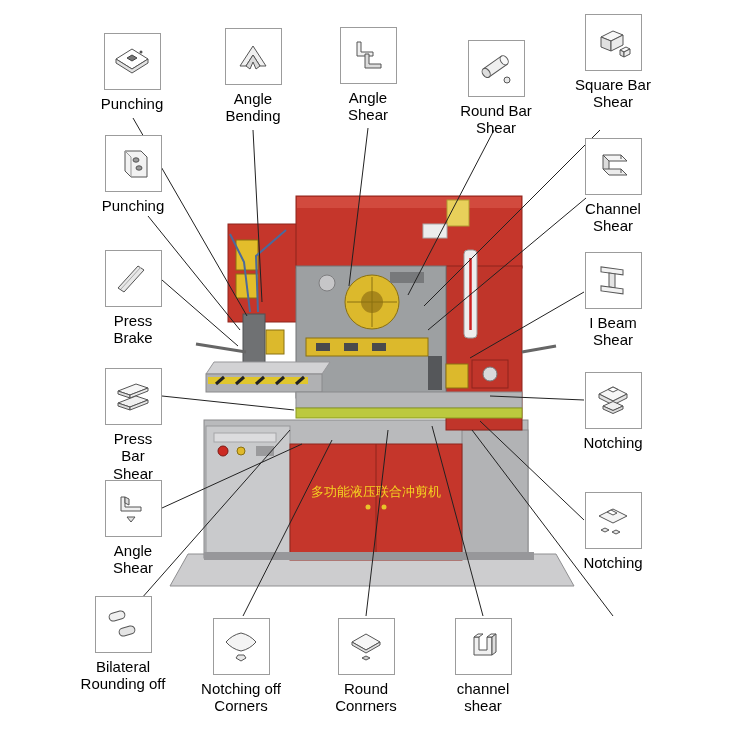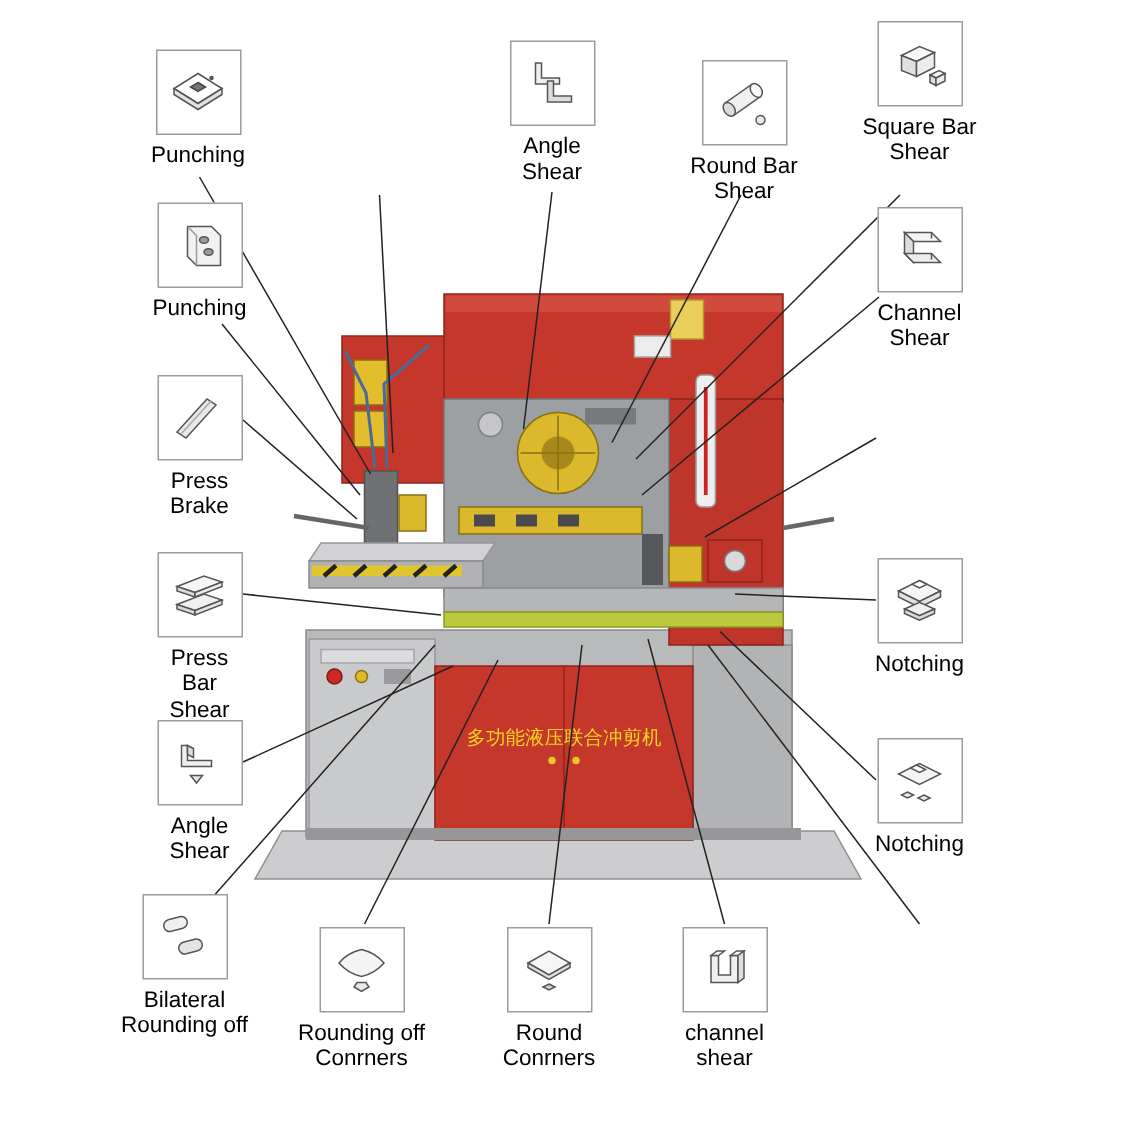--- a/index.html
+++ b/index.html
@@ -112,20 +112,29 @@
       <svg class="ci" viewBox="0 0 44 44">
         <polygon points="22,9 38,19 22,29 6,19" fill="#ffffff" stroke="#555"></polygon>
         <polygon points="6,19 6,23 22,33 38,23 38,19 22,29" fill="#e2e2e2" stroke="#555"></polygon>
         <polygon points="22,15 27,18 22,21 17,18" fill="#777" stroke="#444"></polygon>
         <circle cx="31" cy="12" r="1.5" fill="#555"></circle>
       </svg>
     </div>
     <div class="callout-label" style="max-width:70px">Punching</div>
   </div>
 
+  <div class="callout" style="left:205px;top:28px">
+    <div class="icon-box">
+      <svg class="ci" viewBox="0 0 44 44">
+        <path d="M9 31 L22 11 L35 31 L29 31 L22 20 L15 31 Z" fill="#f0f0f0" stroke="#555"></path>
+        <path d="M15 31 L22 20 L29 31 L25 34 L22 27 L19 34 Z" fill="#dadada" stroke="#555"></path>
+      </svg>
+    </div>
+    <div class="callout-label" style="max-width:62px">Angle Bending</div>
+  </div>
 
   <div class="callout" style="left:320px;top:27px">
     <div class="icon-box">
       <svg class="ci" viewBox="0 0 44 44">
         <g transform="translate(1,-1)">
             <polygon points="10,9 14,9 14,19 26,19 26,23 10,23" fill="#f0f0f0" stroke="#555"></polygon>
           </g>
         <g transform="translate(9,11)">
             <polygon points="10,9 14,9 14,19 26,19 26,23 10,23" fill="#dcdcdc" stroke="#555"></polygon>
           </g>
@@ -189,20 +198,32 @@
   <div class="callout" style="left:85px;top:250px">
     <div class="icon-box">
       <svg class="ci" viewBox="0 0 44 44">
         <polygon points="7,31 27,9 33,13 13,35" fill="#e8e8e8" stroke="#555"></polygon>
         <line x1="10" y1="32" x2="30" y2="10" stroke="#aaaaaa"></line>
       </svg>
     </div>
     <div class="callout-label" style="max-width:48px">Press Brake</div>
   </div>
 
+  <div class="callout" style="left:565px;top:252px">
+    <div class="icon-box">
+      <svg class="ci" viewBox="0 0 44 44">
+        <g transform="translate(4,3) skewY(8)">
+          <rect x="6" y="4" width="22" height="5" fill="#f2f2f2" stroke="#555"></rect>
+          <rect x="14" y="9" width="6" height="14" fill="#e4e4e4" stroke="#555"></rect>
+          <rect x="6" y="23" width="22" height="5" fill="#f2f2f2" stroke="#555"></rect>
+        </g>
+      </svg>
+    </div>
+    <div class="callout-label" style="max-width:52px">I Beam Shear</div>
+  </div>
 
   <div class="callout" style="left:85px;top:368px">
     <div class="icon-box">
       <svg class="ci" viewBox="0 0 44 44">
         <polygon points="7,16 25,9 37,13 19,20" fill="#f6f6f6" stroke="#555"></polygon>
         <polygon points="7,16 7,19 19,23 19,20" fill="#dddddd" stroke="#555"></polygon>
         <polygon points="19,20 37,13 37,16 19,23" fill="#ececec" stroke="#555"></polygon>
         <polygon points="7,28 25,21 37,25 19,32" fill="#f0f0f0" stroke="#555"></polygon>
         <polygon points="7,28 7,31 19,35 19,32" fill="#d8d8d8" stroke="#555"></polygon>
         <polygon points="19,32 37,25 37,28 19,35" fill="#e6e6e6" stroke="#555"></polygon>
@@ -261,21 +282,21 @@
     <div class="callout-label" style="max-width:92px">Bilateral Rounding off</div>
   </div>
 
   <div class="callout" style="left:193px;top:618px">
     <div class="icon-box">
       <svg class="ci" viewBox="0 0 44 44">
         <path d="M22 8 Q31 10 37 17 Q31 24 22 26 Q13 24 7 17 Q13 10 22 8 Z" fill="#f4f4f4" stroke="#555"></path>
         <path d="M19 30 L25 30 L27 33 L22 36 L17 33 Z" fill="#e8e8e8" stroke="#555"></path>
       </svg>
     </div>
-    <div class="callout-label" style="max-width:92px">Rounding off Conrners</div>
+    <div class="callout-label" style="max-width:92px">Notching off Corners</div>
   </div>
 
   <div class="callout" style="left:318px;top:618px">
     <div class="icon-box">
       <svg class="ci" viewBox="0 0 44 44">
         <polygon points="8,17 22,9 36,17 22,25" fill="#f6f6f6" stroke="#555"></polygon>
         <polygon points="8,17 8,20 22,28 36,20 36,17 22,25" fill="#e0e0e0" stroke="#555"></polygon>
         <polygon points="22,31 26,33 22,35 18,33" fill="#cfcfcf" stroke="#555"></polygon>
       </svg>
     </div>

